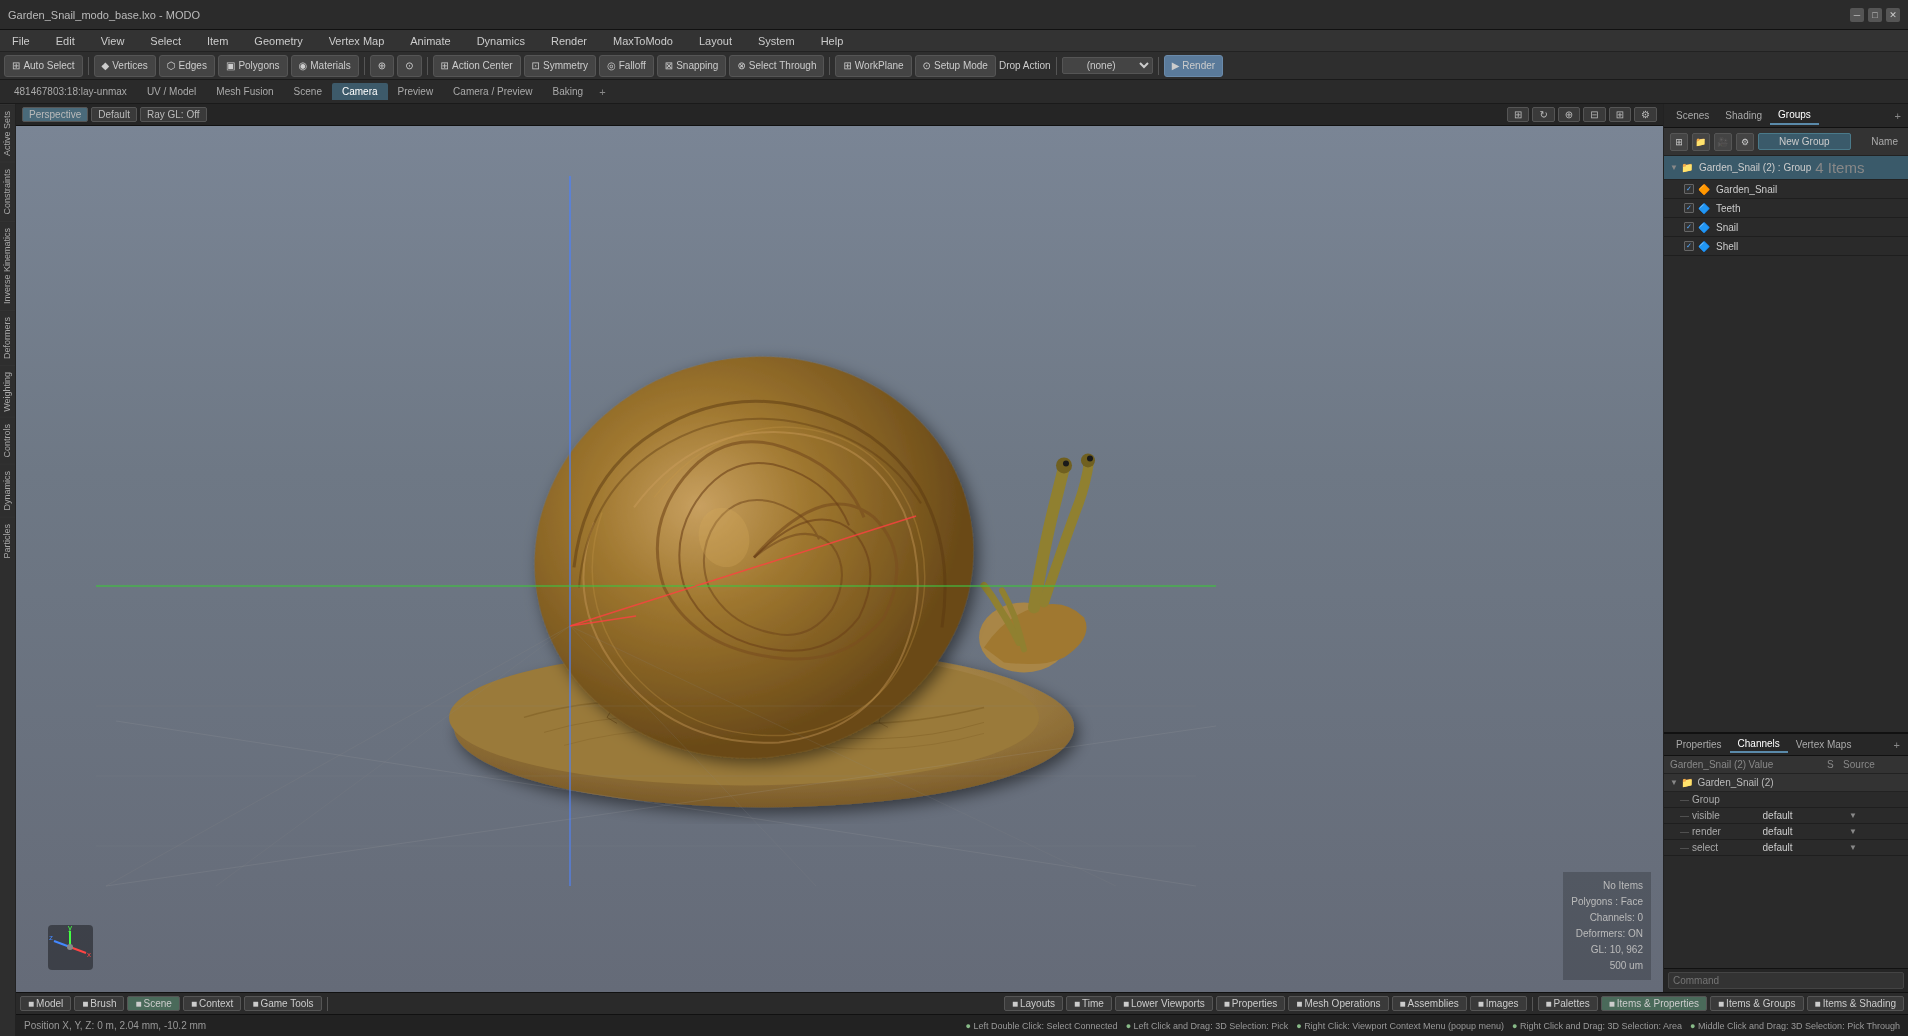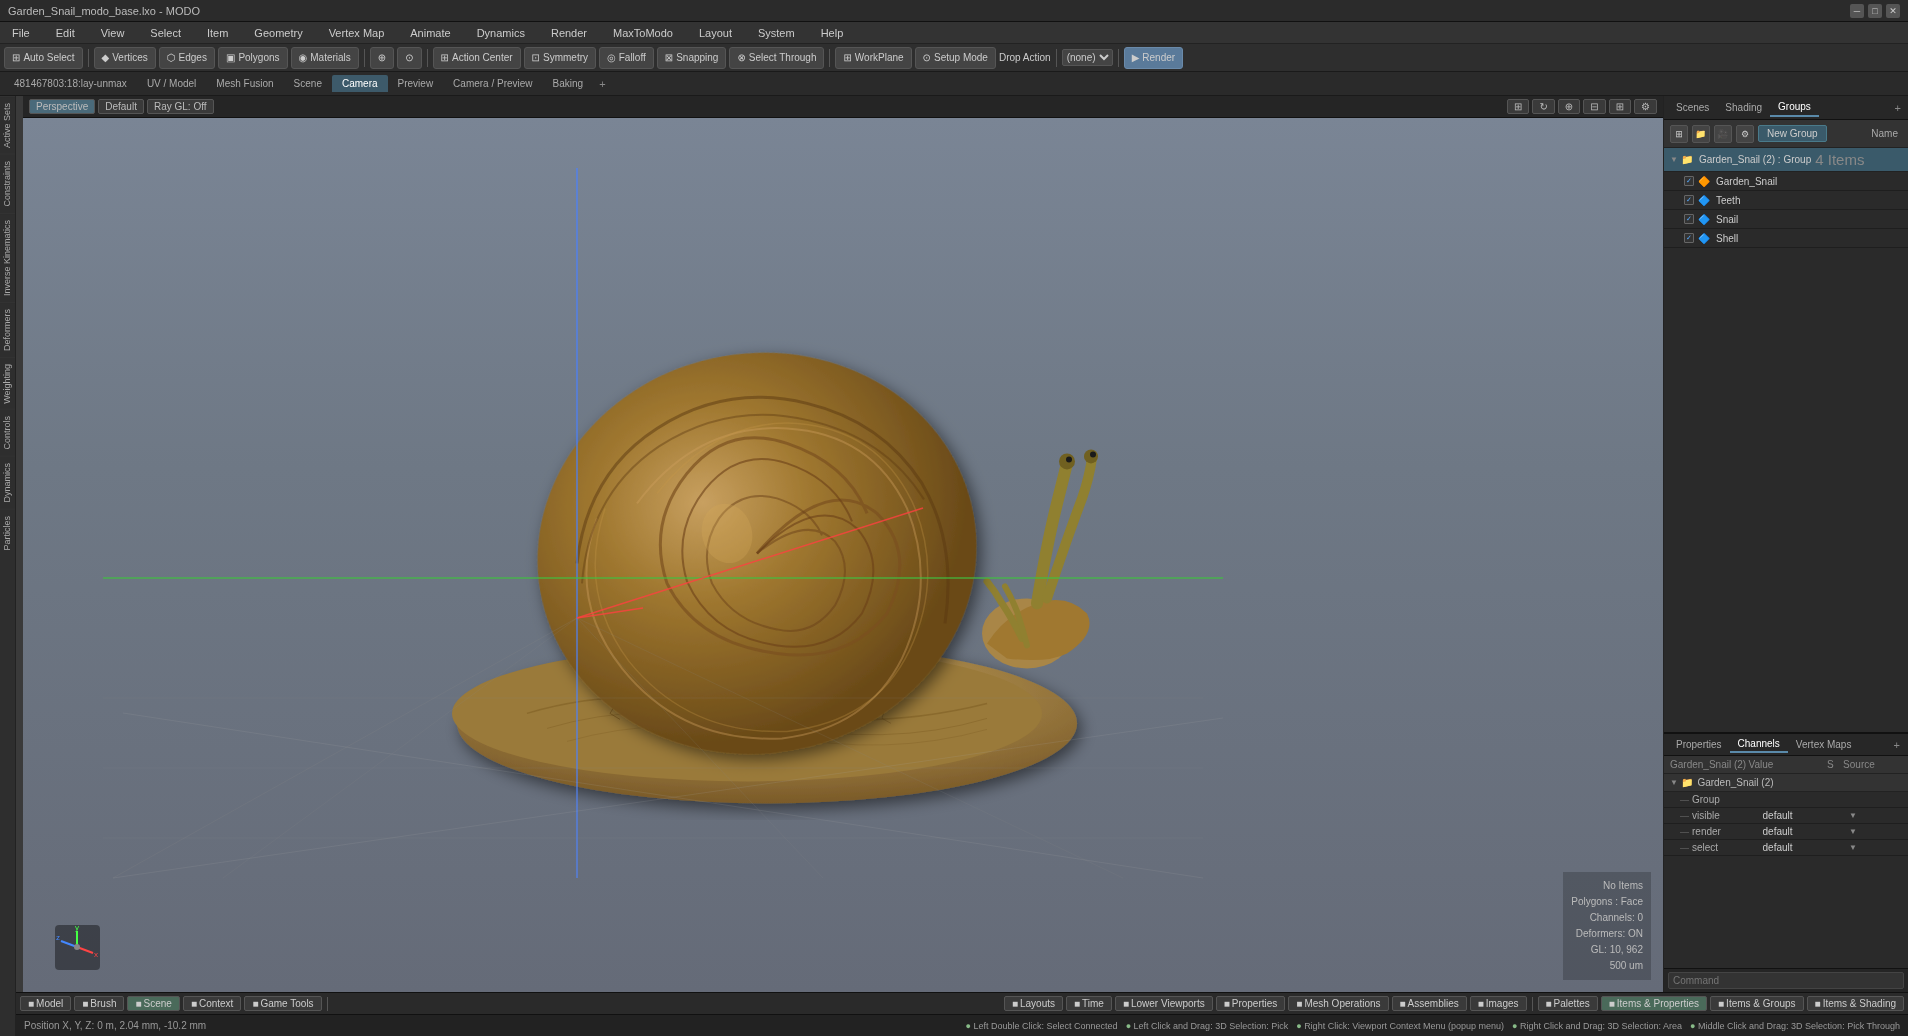--- a/index.html
+++ b/index.html
@@ -1,20 +1,20 @@
 <!DOCTYPE html>
 <html><head>
   <meta charset="utf-8">
   <style>
     * { margin: 0; padding: 0; box-sizing: border-box; }
     body { width: 1908px; height: 1036px; background: #3a3a3a; font-family: 'Segoe UI', Arial, sans-serif; font-size: 11px; color: #ccc; overflow: hidden; }
 
     
     #titlebar {
-      height: 22px; background: #2b2b2b; display: flex; align-items: center; justify-content: space-between;
+      height: 30px; background: #2b2b2b; display: flex; align-items: center; justify-content: space-between;
       padding: 0 8px; border-bottom: 1px solid #111;
     }
     #titlebar .title { font-size: 11px; color: #bbb; }
     #titlebar .win-controls { display: flex; gap: 4px; }
     #titlebar .win-btn { width: 14px; height: 14px; border-radius: 2px; background: #555; border: none; cursor: pointer; color: #ccc; font-size: 9px; display: flex; align-items: center; justify-content: center; }
 
     
     #menubar {
       height: 22px; background: #333; display: flex; align-items: center; padding: 0 4px;
       border-bottom: 1px solid #222; gap: 10px;
@@ -25,21 +25,21 @@
     #toolbar {
       height: 28px; background: #2e2e2e; display: flex; align-items: center; padding: 0 4px; gap: 3px;
       border-bottom: 1px solid #1a1a1a;
     }
     .tb-btn {
       height: 22px; padding: 0 7px; background: #444; border: 1px solid #555; border-radius: 3px;
       color: #ccc; font-size: 10px; cursor: pointer; display: flex; align-items: center; gap: 3px; white-space: nowrap;
     }
     .tb-btn.active { background: #5a7a9a; border-color: #6a8aaa; }
     .tb-separator { width: 1px; height: 18px; background: #555; margin: 0 2px; }
-    .tb-dropdown { background: #444; border: 1px solid #555; color: #ccc; font-size: 10px; padding: 1px 0; border-radius: 2px; cursor: pointer; }
+    .tb-dropdown { background: #444; border: 1px solid #555; color: #ccc; font-size: 10px; padding: 1px 20px; border-radius: 2px; cursor: pointer; }
 
     
     #tabrow {
       height: 24px; background: #2a2a2a; display: flex; align-items: center; padding: 0 4px;
       border-bottom: 1px solid #1a1a1a;
     }
     .tab-item { padding: 3px 10px; font-size: 10px; color: #aaa; cursor: pointer; border-radius: 2px 2px 0 0; }
     .tab-item.active { background: #3d5a6a; color: #fff; }
     .tab-plus { padding: 3px 6px; color: #888; cursor: pointer; }
 
@@ -121,21 +121,21 @@
     .btm-separator { width: 1px; height: 14px; background: #555; margin: 0 2px; }
 
     
     #statusbar {
       height: 22px; background: #222; display: flex; align-items: center;
       padding: 0 8px; gap: 8px; border-top: 1px solid #111; font-size: 10px; color: #999;
     }
     .status-section { display: flex; align-items: center; gap: 3px; }
 
     
-    .new-group-btn { margin-left: auto; padding: 2px 8px; background: #3a5a6a; border: 1px solid #4a7a8a; color: #ccc; font-size: 10px; cursor: pointer; border-radius: 2px; }
+    .new-group-btn { margin-left: auto; padding: 2px 20px; background: #3a5a6a; border: 1px solid #4a7a8a; color: #ccc; font-size: 10px; cursor: pointer; border-radius: 2px; }
 
     
     .axis-gizmo { position: absolute; bottom: 22px; left: 32px; width: 45px; height: 45px; }
     .axis-gizmo svg { width: 100%; height: 100%; }
 
     
     .vp-stats { position: absolute; bottom: 12px; right: 12px; font-size: 10px; color: #bbb; text-align: right; line-height: 1.6; background: rgba(0,0,0,0.2); padding: 6px 8px; }
 
     
     .tri-expand { font-size: 8px; color: #888; margin-right: 3px; }
@@ -280,21 +280,21 @@
       <div class="sidebar-tab">Inverse Kinematics</div>
       <div class="sidebar-tab">Deformers</div>
       <div class="sidebar-tab">Weighting</div>
       <div class="sidebar-tab">Controls</div>
       <div class="sidebar-tab">Dynamics</div>
       <div class="sidebar-tab">Particles</div>
     </div>
 
     <div style="display:flex;flex:1;flex-direction:column;overflow:hidden;">
 
-      <div style="display:flex;flex:1;overflow:hidden;margin-left:7px;">
+      <div style="display:flex;flex:1;overflow:hidden;">
 
         <div id="viewport-area">
 
           <div id="viewport-header">
             <div style="display:flex;align-items:center;gap:3px;flex:1;">
               <button class="vp-btn active">Perspective</button>
               <button class="vp-btn">Default</button>
               <button class="vp-btn">Ray GL: Off</button>
             </div>
             <div style="display:flex;align-items:center;gap:3px;">

